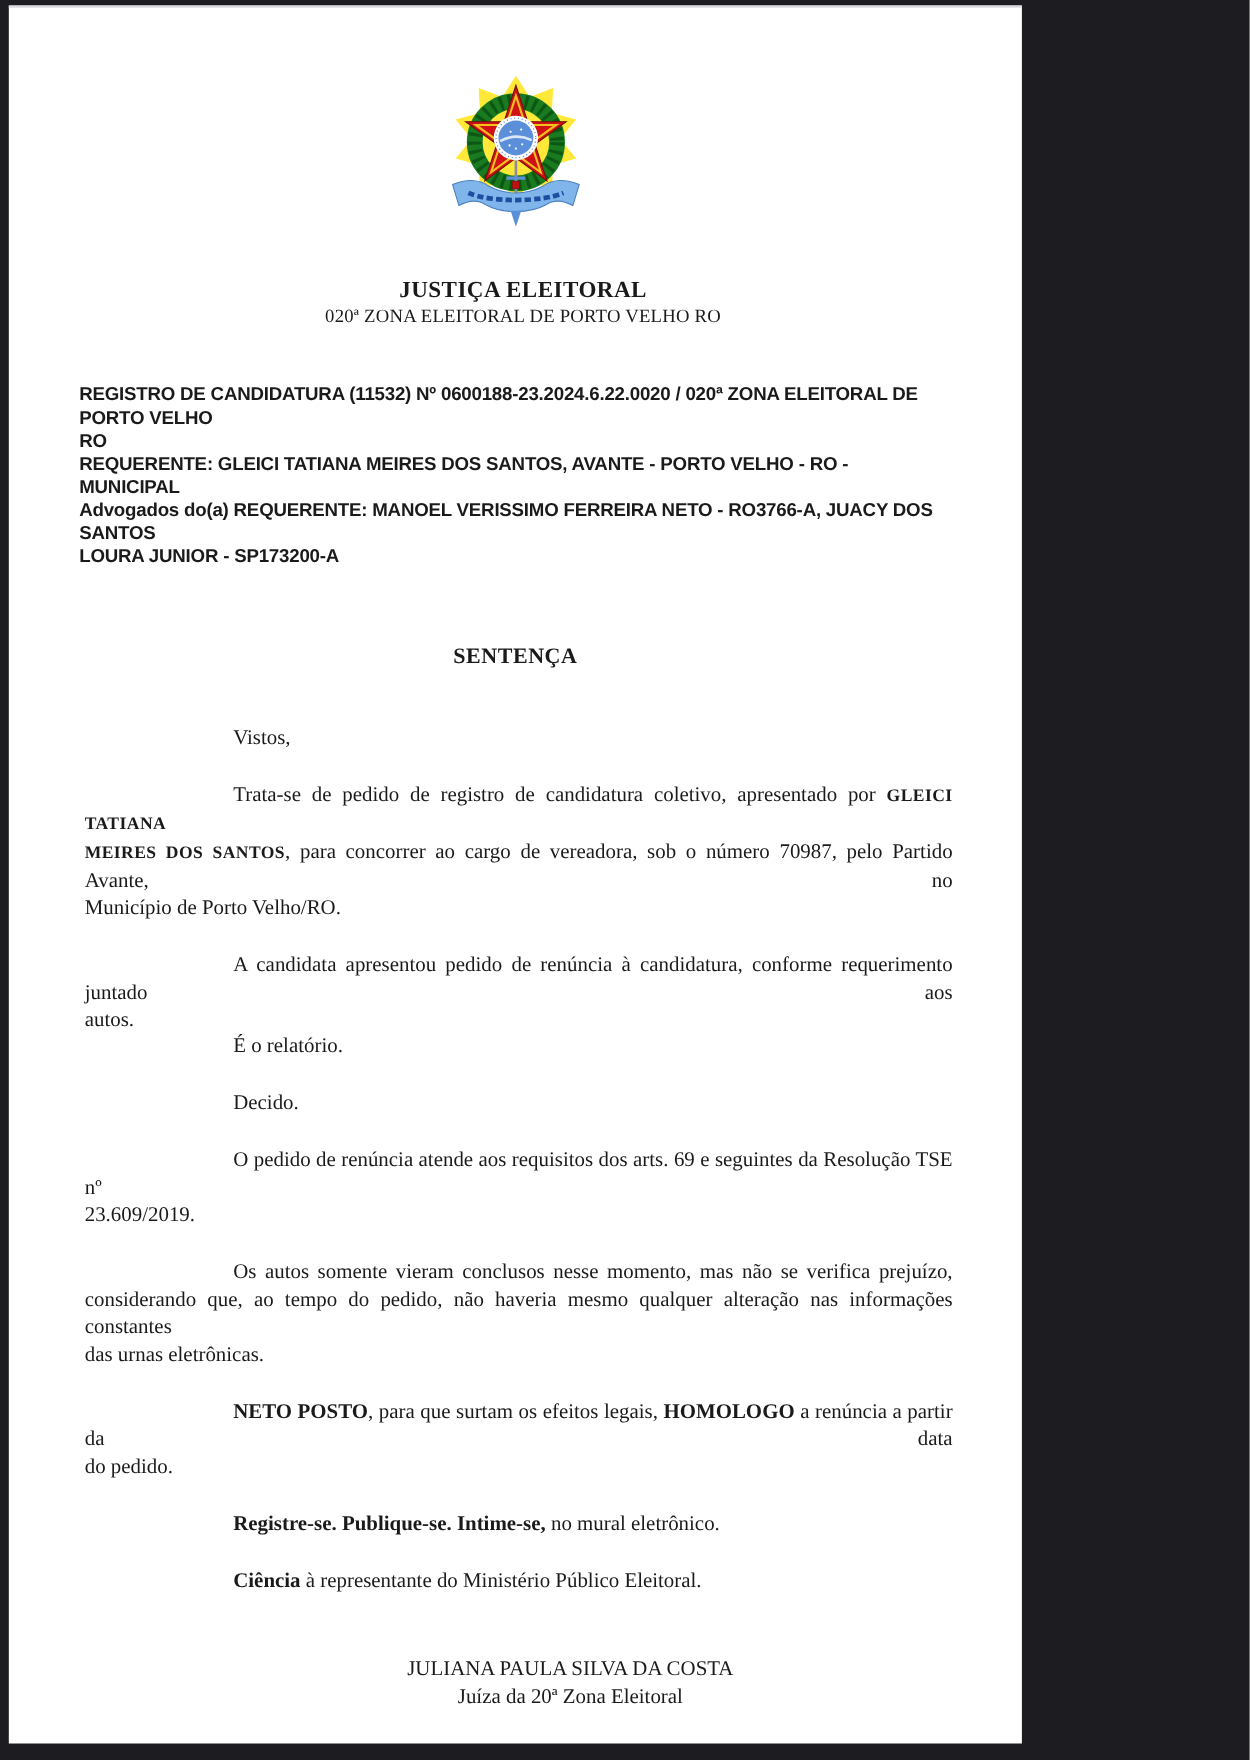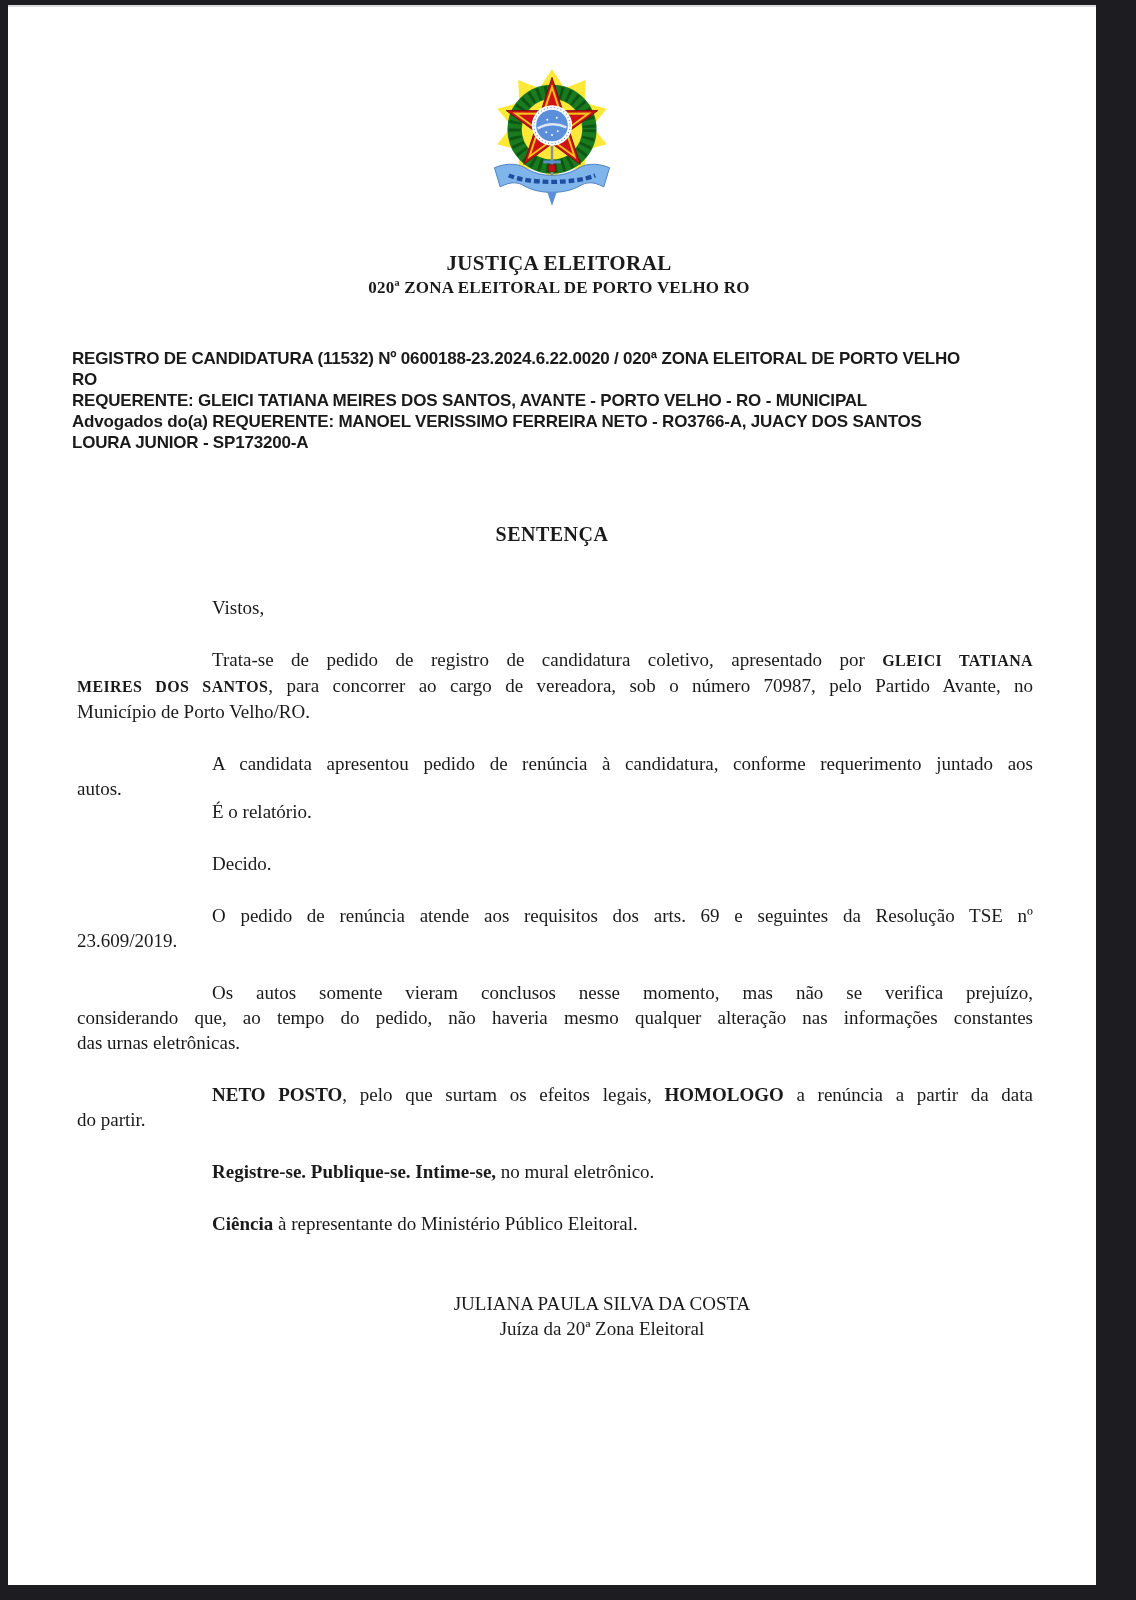--- a/index.html
+++ b/index.html
@@ -17,33 +17,33 @@
     --ribbon_text:#1d4fa0;
   }
   html,body{margin:0;padding:0;}
   body{
     width:1136px;height:1600px;position:relative;overflow:hidden;
     background:var(--frame_bg);
     font-family:"Liberation Serif","DejaVu Serif",serif;
     color:var(--ink);
   }
   .page{
-    position:absolute;left:8px;top:5px;width:1088px;height:1580px;
+    position:absolute;left:8px;top:5px;width:921px;height:1580px;
     background:var(--page_bg);
     border-top:2px solid #d9dbde;
     box-sizing:border-box;
   }
   .arms{display:block;margin:59px auto 0;width:130px;height:142px;}
   .header-title{
     margin-top:42px;text-align:center;padding-left:14px;
     font-weight:700;font-size:21px;line-height:26px;letter-spacing:.4px;
   }
   .header-subtitle{
     text-align:center;padding-left:14px;
-    font-weight:700;font-size:17px;line-height:23px;letter-spacing:.2px;
+    font-weight:400;font-size:17px;line-height:23px;letter-spacing:.2px;
   }
   .case-block{
     margin:49px 63px 0 64px;
     font-family:"Liberation Sans","DejaVu Sans",sans-serif;
     font-weight:700;font-size:17px;line-height:21px;letter-spacing:-0.2px;
   }
   .doc-title{
     margin-top:68px;text-align:center;
     font-weight:700;font-size:20px;line-height:26px;letter-spacing:.5px;
   }
@@ -137,22 +137,22 @@
       <div class="para">
         <div class="line"><span>O pedido de renúncia atende aos requisitos dos arts. 69 e seguintes da Resolução TSE nº</span></div>
         <div class="line"><span>23.609/2019.</span></div>
       </div>
       <div class="para">
         <div class="line"><span>Os autos somente vieram conclusos nesse momento, mas não se verifica prejuízo,</span></div>
         <div class="line"><span>considerando que, ao tempo do pedido, não haveria mesmo qualquer alteração nas informações constantes</span></div>
         <div class="line"><span>das urnas eletrônicas.</span></div>
       </div>
       <div class="para">
-        <div class="line"><span class="b">NETO POSTO</span><span>, pelo que surtam os efeitos legais, </span><span class="b">HOMOLOGO</span><span> a renúncia a partir da data</span></div>
-        <div class="line"><span>do partir.</span></div>
+        <div class="line"><span class="b">NETO POSTO</span><span>, para que surtam os efeitos legais, </span><span class="b">HOMOLOGO</span><span> a renúncia a partir da data</span></div>
+        <div class="line"><span>do pedido.</span></div>
       </div>
       <div class="para">
         <div class="line"><span class="b">Registre-se. Publique-se. Intime-se,</span><span> no mural eletrônico.</span></div>
       </div>
       <div class="para">
         <div class="line"><span class="b">Ciência</span><span> à representante do Ministério Público Eleitoral.</span></div>
       </div>
     </div>
 
   <div class="signature">

